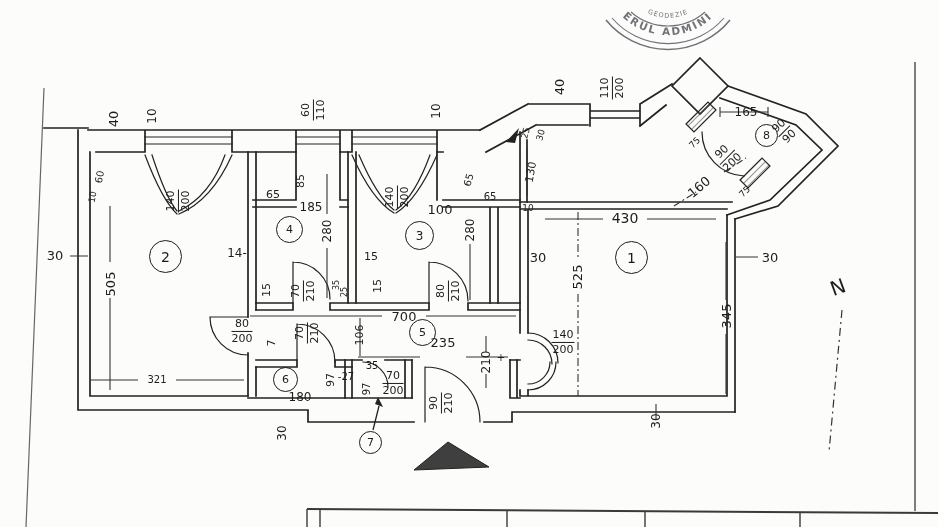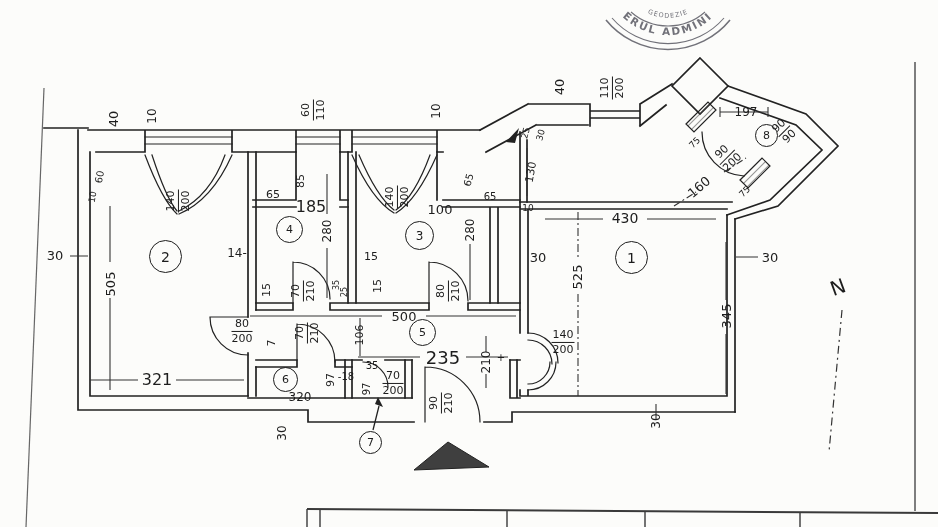--- a/index.html
+++ b/index.html
@@ -155,62 +155,62 @@
       <textPath href="#stampInnerPath" startOffset="50%" text-anchor="middle">GEODEZIE</textPath>
     </text>
   </g>
 </svg>
 
 <div id="labels">
       <div class="lbl" style="left: 113px; top: 119px; font-size: 13px; transform: translate(-50%, -50%) rotate(-90deg);">40</div>
       <div class="lbl" style="left: 152px; top: 116px; font-size: 12px; transform: translate(-50%, -50%) rotate(-90deg);">10</div>
       <div class="lbl" style="left: 436px; top: 111px; font-size: 12px; transform: translate(-50%, -50%) rotate(-90deg);">10</div>
       <div class="lbl" style="left: 559px; top: 87px; font-size: 13px; transform: translate(-50%, -50%) rotate(-90deg);">40</div>
-      <div class="lbl" style="left: 746px; top: 112px; font-size: 12px; transform: translate(-50%, -50%) rotate(0deg);">197</div>
+      <div class="lbl" style="left: 746px; top: 112px; font-size: 12px; transform: translate(-50%, -50%) rotate(0deg);">165</div>
       <div class="lbl" style="left: 695px; top: 143px; font-size: 9px; transform: translate(-50%, -50%) rotate(-45deg);">75</div>
       <div class="lbl" style="left: 745px; top: 192px; font-size: 9px; transform: translate(-50%, -50%) rotate(-45deg);">75</div>
       <div class="lbl" style="left: 699px; top: 187px; font-size: 13px; transform: translate(-50%, -50%) rotate(-40deg);">160</div>
       <div class="lbl" style="left: 526px; top: 133px; font-size: 9px; transform: translate(-50%, -50%) rotate(-75deg);">25</div>
       <div class="lbl" style="left: 541px; top: 135px; font-size: 9px; transform: translate(-50%, -50%) rotate(-75deg);">30</div>
       <div class="lbl" style="left: 531px; top: 172px; font-size: 11px; transform: translate(-50%, -50%) rotate(-80deg);">130</div>
       <div class="lbl" style="left: 528px; top: 208px; font-size: 9px; transform: translate(-50%, -50%) rotate(0deg);">10</div>
       <div class="lbl" style="left: 625px; top: 218px; font-size: 14px; transform: translate(-50%, -50%) rotate(0deg); text-align: right;">430</div>
       <div class="lbl" style="left: 538px; top: 257px; font-size: 13px; transform: translate(-50%, -50%) rotate(0deg);">30</div>
       <div class="lbl" style="left: 577px; top: 277px; font-size: 13px; transform: translate(-50%, -50%) rotate(-90deg);">525</div>
       <div class="lbl" style="left: 770px; top: 257px; font-size: 13px; transform: translate(-50%, -50%) rotate(0deg);">30</div>
       <div class="lbl" style="left: 726px; top: 316px; font-size: 13px; transform: translate(-50%, -50%) rotate(-90deg);">345</div>
       <div class="lbl" style="left: 656px; top: 421px; font-size: 12px; transform: translate(-50%, -50%) rotate(-90deg);">30</div>
       <div class="lbl" style="left: 55px; top: 255px; font-size: 13px; transform: translate(-50%, -50%) rotate(0deg);">30</div>
       <div class="lbl" style="left: 110px; top: 284px; font-size: 13px; transform: translate(-50%, -50%) rotate(-90deg);">505</div>
       <div class="lbl" style="left: 100px; top: 177px; font-size: 10px; transform: translate(-50%, -50%) rotate(-80deg);">60</div>
       <div class="lbl" style="left: 93px; top: 197px; font-size: 9px; transform: translate(-50%, -50%) rotate(-80deg);">10</div>
       <div class="lbl" style="left: 237px; top: 253px; font-size: 12px; transform: translate(-50%, -50%) rotate(0deg);">14-</div>
       <div class="lbl" style="left: 273px; top: 194px; font-size: 11px; transform: translate(-50%, -50%) rotate(0deg);">65</div>
       <div class="lbl" style="left: 300px; top: 181px; font-size: 11px; transform: translate(-50%, -50%) rotate(-90deg);">85</div>
-      <div class="lbl" style="left: 311px; top: 207px; font-size: 16px; transform: translate(-50%, -50%) rotate(0deg);">185</div>
+      <div class="lbl" style="left: 311px; top: 207px; font-size: 12px; transform: translate(-50%, -50%) rotate(0deg);">185</div>
       <div class="lbl" style="left: 327px; top: 231px; font-size: 12px; transform: translate(-50%, -50%) rotate(-90deg);">280</div>
       <div class="lbl" style="left: 266px; top: 290px; font-size: 11px; transform: translate(-50%, -50%) rotate(-90deg);">15</div>
       <div class="lbl" style="left: 337px; top: 285px; font-size: 8px; transform: translate(-50%, -50%) rotate(-90deg);">35</div>
       <div class="lbl" style="left: 345px; top: 292px; font-size: 8px; transform: translate(-50%, -50%) rotate(-90deg);">25</div>
       <div class="lbl" style="left: 440px; top: 209px; font-size: 13px; transform: translate(-50%, -50%) rotate(0deg);">100</div>
       <div class="lbl" style="left: 469px; top: 180px; font-size: 10px; transform: translate(-50%, -50%) rotate(-75deg);">65</div>
       <div class="lbl" style="left: 490px; top: 197px; font-size: 10px; transform: translate(-50%, -50%) rotate(0deg);">65</div>
       <div class="lbl" style="left: 470px; top: 230px; font-size: 12px; transform: translate(-50%, -50%) rotate(-90deg);">280</div>
       <div class="lbl" style="left: 371px; top: 256px; font-size: 11px; transform: translate(-50%, -50%) rotate(0deg);">15</div>
       <div class="lbl" style="left: 377px; top: 286px; font-size: 11px; transform: translate(-50%, -50%) rotate(-90deg);">15</div>
       <div class="lbl" style="left: 271px; top: 343px; font-size: 11px; transform: translate(-50%, -50%) rotate(-90deg);">7</div>
       <div class="lbl" style="left: 359px; top: 335px; font-size: 11px; transform: translate(-50%, -50%) rotate(-90deg);">106</div>
-      <div class="lbl" style="left: 404px; top: 316px; font-size: 13px; transform: translate(-50%, -50%) rotate(0deg);">500</div>
-      <div class="lbl" style="left: 443px; top: 358px; font-size: 18px; transform: translate(-50%, -50%) rotate(0deg);">235</div>
+      <div class="lbl" style="left: 404px; top: 316px; font-size: 13px; transform: translate(-50%, -50%) rotate(0deg);">700</div>
+      <div class="lbl" style="left: 443px; top: 342px; font-size: 13px; transform: translate(-50%, -50%) rotate(0deg);">235</div>
       <div class="lbl" style="left: 486px; top: 362px; font-size: 12px; transform: translate(-50%, -50%) rotate(-90deg);">210</div>
       <div class="lbl" style="left: 501px; top: 358px; font-size: 10px; transform: translate(-50%, -50%) rotate(0deg);">+</div>
-      <div class="lbl" style="left: 157px; top: 380px; font-size: 16px; transform: translate(-50%, -50%) rotate(0deg);">321</div>
+      <div class="lbl" style="left: 157px; top: 380px; font-size: 10px; transform: translate(-50%, -50%) rotate(0deg);">321</div>
       <div class="lbl" style="left: 330px; top: 380px; font-size: 11px; transform: translate(-50%, -50%) rotate(-90deg);">97</div>
-      <div class="lbl" style="left: 346px; top: 377px; font-size: 10px; transform: translate(-50%, -50%) rotate(0deg);">-18</div>
-      <div class="lbl" style="left: 300px; top: 397px; font-size: 12px; transform: translate(-50%, -50%) rotate(0deg);">320</div>
+      <div class="lbl" style="left: 346px; top: 377px; font-size: 10px; transform: translate(-50%, -50%) rotate(0deg);">-27</div>
+      <div class="lbl" style="left: 300px; top: 397px; font-size: 12px; transform: translate(-50%, -50%) rotate(0deg);">180</div>
       <div class="lbl" style="left: 282px; top: 433px; font-size: 12px; transform: translate(-50%, -50%) rotate(-90deg);">30</div>
       <div class="lbl" style="left: 372px; top: 366px; font-size: 10px; transform: translate(-50%, -50%) rotate(0deg);">35</div>
       <div class="lbl" style="left: 367px; top: 389px; font-size: 10px; transform: translate(-50%, -50%) rotate(-90deg);">97</div>
       <div class="lbl" style="left: 838px; top: 287px; font-size: 20px; transform: translate(-50%, -50%) rotate(-20deg);">N</div>
       <div class="frac" style="left: 313px; top: 110px; font-size: 11px; transform: translate(-50%, -50%) rotate(-90deg);">
         <span class="num">60</span>
         <span class="den">110</span>
       </div>
       <div class="frac" style="left: 612px; top: 88px; font-size: 11px; transform: translate(-50%, -50%) rotate(-90deg);">
         <span class="num">110</span>

